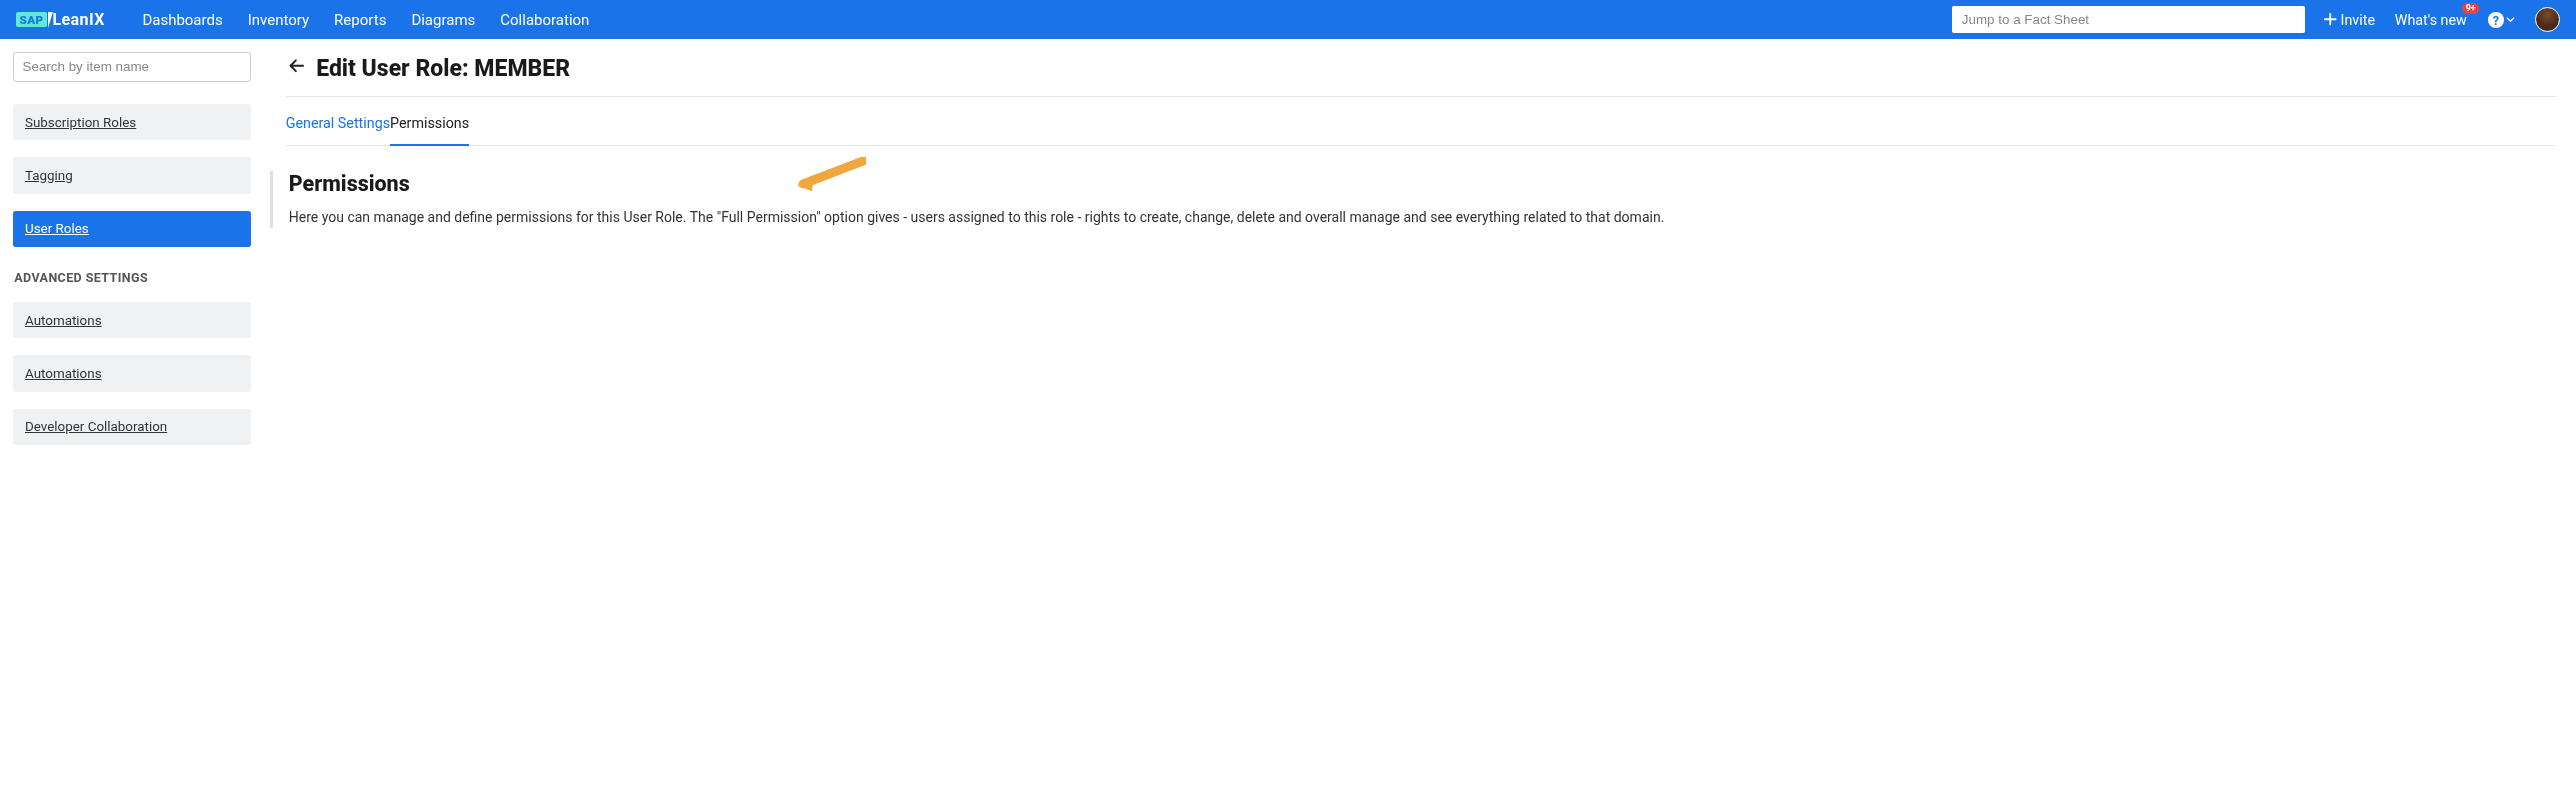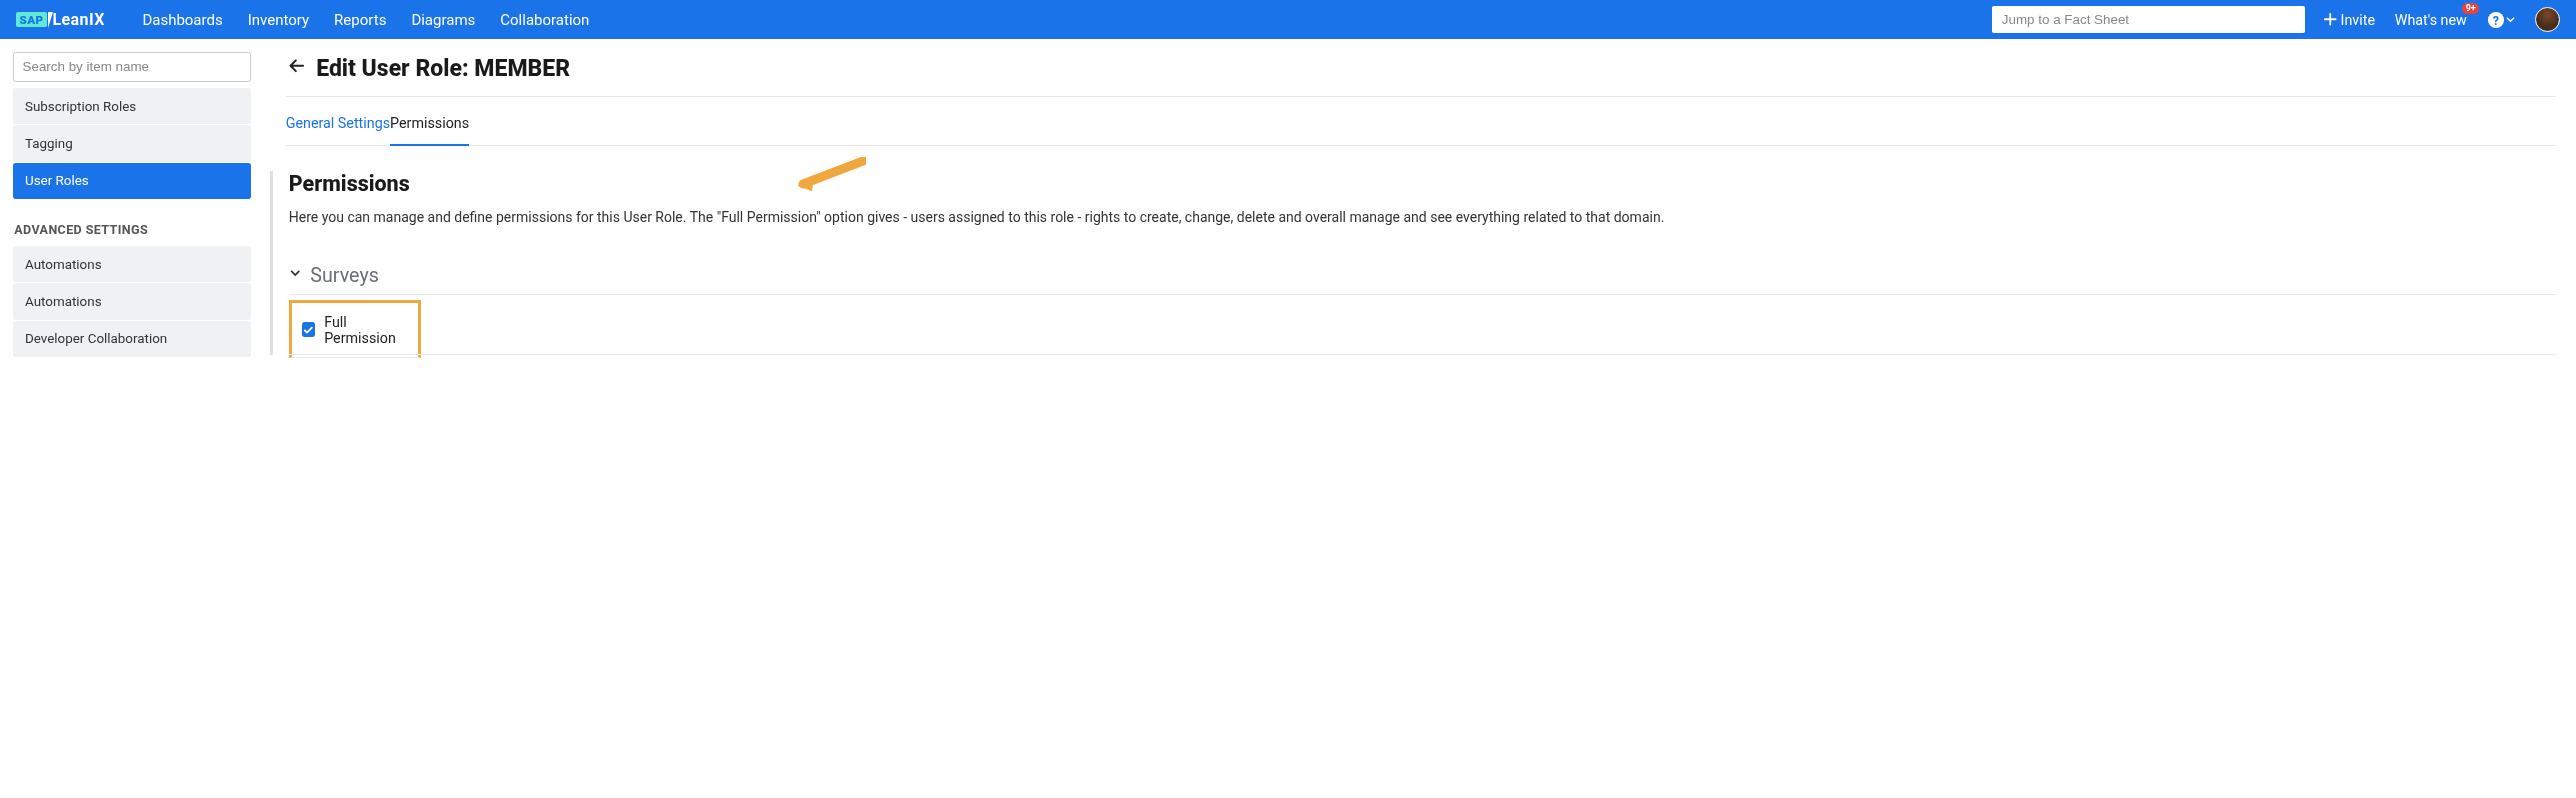--- a/index.html
+++ b/index.html
@@ -6,36 +6,36 @@
     body { font-family: -apple-system, BlinkMacSystemFont, "Segoe UI", Roboto, Helvetica, Arial, sans-serif; background: #fff; color: #222; }
 
     
     .topnav { background: #1a73e8; color: #fff; display: flex; align-items: center; height: 39px; padding: 0 16px; gap: 19.7px; }
     .logo { display: flex; align-items: center; gap: 5.4px; font-weight: 700; font-size: 16px; letter-spacing: 0.4px; }
     .sap-badge { background: #5eead4; color: #1a73e8; font-weight: 900; font-size: 11.6px; padding: 0.9px 3.6px 0.9px 3.6px; border-radius: 1.8px; position: relative; }
     .sap-badge::after { content: ""; position: absolute; right: -5.4px; top: 0; width: 0; height: 0; border-top: 0px solid transparent; border-bottom: 16px solid transparent; border-left: 5.4px solid #fff; }
     .nav-links { display: flex; gap: 25px; margin-left: 18px; }
     .nav-links a { color: #fff; text-decoration: none; font-size: 15px; }
     .nav-search { flex: 1; display: flex; justify-content: flex-end; }
-    .nav-search input { width: 313px; height: 27px; border: 0.9px solid rgba(255,255,255,0.3); background: #fff; padding: 3.6px 9px; font-size: 13.4px; color: #555; border-radius: 1.8px; }
+    .nav-search input { width: 353px; height: 27px; border: 0.9px solid rgba(255,255,255,0.3); background: #fff; padding: 3.6px 9px; font-size: 13.4px; color: #555; border-radius: 1.8px; }
     .nav-search input::placeholder { color: #888; }
     .nav-right { display: flex; align-items: center; gap: 19.7px; }
     .nav-right .invite { display: flex; align-items: center; gap: 3.6px; font-size: 14.3px; cursor: pointer; }
     .nav-right .whatsnew { position: relative; font-size: 14.3px; cursor: pointer; }
     .badge { position: absolute; top: -9px; right: -12.5px; background: #e8443e; color: #fff; font-size: 9px; font-weight: 700; border-radius: 9px; padding: 0.9px 3.6px; min-width: 14.3px; text-align: center; }
     .help { display: flex; align-items: center; gap: 1.8px; cursor: pointer; }
     .avatar { width: 25px; height: 25px; border-radius: 50%; background: radial-gradient(circle at 50% 30%, #7a4a2a 0%, #4a2a1a 60%); border: 1.8px solid #fff; cursor: pointer; }
 
     .layout { display: flex; }
 
     
     .sidebar { width: 266px; padding: 12.5px 12.5px 12.5px 12.5px; border-right: none; }
     .side-search { width: 238px; height: 30px; border: 0.9px solid #ccc; border-radius: 2.7px; padding: 3.6px 9px; font-size: 13.4px; color: #555; margin-bottom: 5.4px; }
     .side-search::placeholder { color: #888; }
-    .side-item { width: 238px; padding: 10.7px 12.5px; font-size: 13.4px; color: #333; background: #f0f1f3; margin-top: 1px; border-radius: 2.7px; cursor: pointer; }
+    .side-item { width: 238px; padding: 10.7px 12.5px; font-size: 13.4px; color: #333; background: #f0f1f3; margin-top: 17px; border-radius: 2.7px; cursor: pointer; text-decoration: underline; }
     .side-item.active { background: #1a73e8; color: #fff; }
     .side-heading { font-size: 12.5px; font-weight: 700; color: #555; letter-spacing: 0.4px; margin: 23px 0 9px 1.8px; }
 
     
     .main { flex: 1; padding: 16px 19.7px 27px 19.7px; position: relative; }
     .main-title-row { display: flex; align-items: flex-start; gap: 9px; padding-bottom: 14.3px; border-bottom: 0.9px solid #e6e7e9; }
     .back-arrow { font-size: 21.5px; cursor: pointer; user-select: none; }
     .main-title { font-size: 23px; font-weight: 800; color: #1a1a1a; }
     .main-title .role { font-weight: 800; }
 
@@ -134,36 +134,17 @@
     <svg class="annot-arrow" width="72" height="36" viewBox="0 0 80 40">
       <path d="M78 4 L10 30" stroke="#f0a83e" stroke-width="10" stroke-linecap="round"></path>
       <path d="M4 32 L22 20 L20 38 Z" fill="#f0a83e"></path>
     </svg>
 
     <div class="content">
       <div class="content-inner">
         <h2 class="section-h">Permissions</h2>
         <p class="section-p">Here you can manage and define permissions for this User Role. The "Full Permission" option gives - users assigned to this role - rights to create, change, delete and overall manage and see everything related to that domain.</p>
 
-        <div class="acc">
-          <div class="acc-head">
-            <span class="chev">
-              <svg width="12.5" height="12.5" viewBox="0 0 14 14">
-                  <path d="M3 5l4 4 4-4" stroke="#333" stroke-width="2" fill="none" stroke-linecap="round"></path>
-                </svg>
-            </span>
-            <span>Surveys</span>
-          </div>
-          <div class="perm-row">
-            <span class="cbwrap">
-              <svg viewBox="0 0 12 12">
-                  <path d="M2 6l2.5 2.5L10 3" stroke="#fff" stroke-width="2" fill="none" stroke-linecap="round" stroke-linejoin="round"></path>
-                </svg>
-            </span>
-            <span class="lbl">Full Permission</span>
-          </div>
-          <div class="row-underline"></div>
-        </div>
       </div>
     </div>
   </div>
 </div>
 
 
 </body></html>

